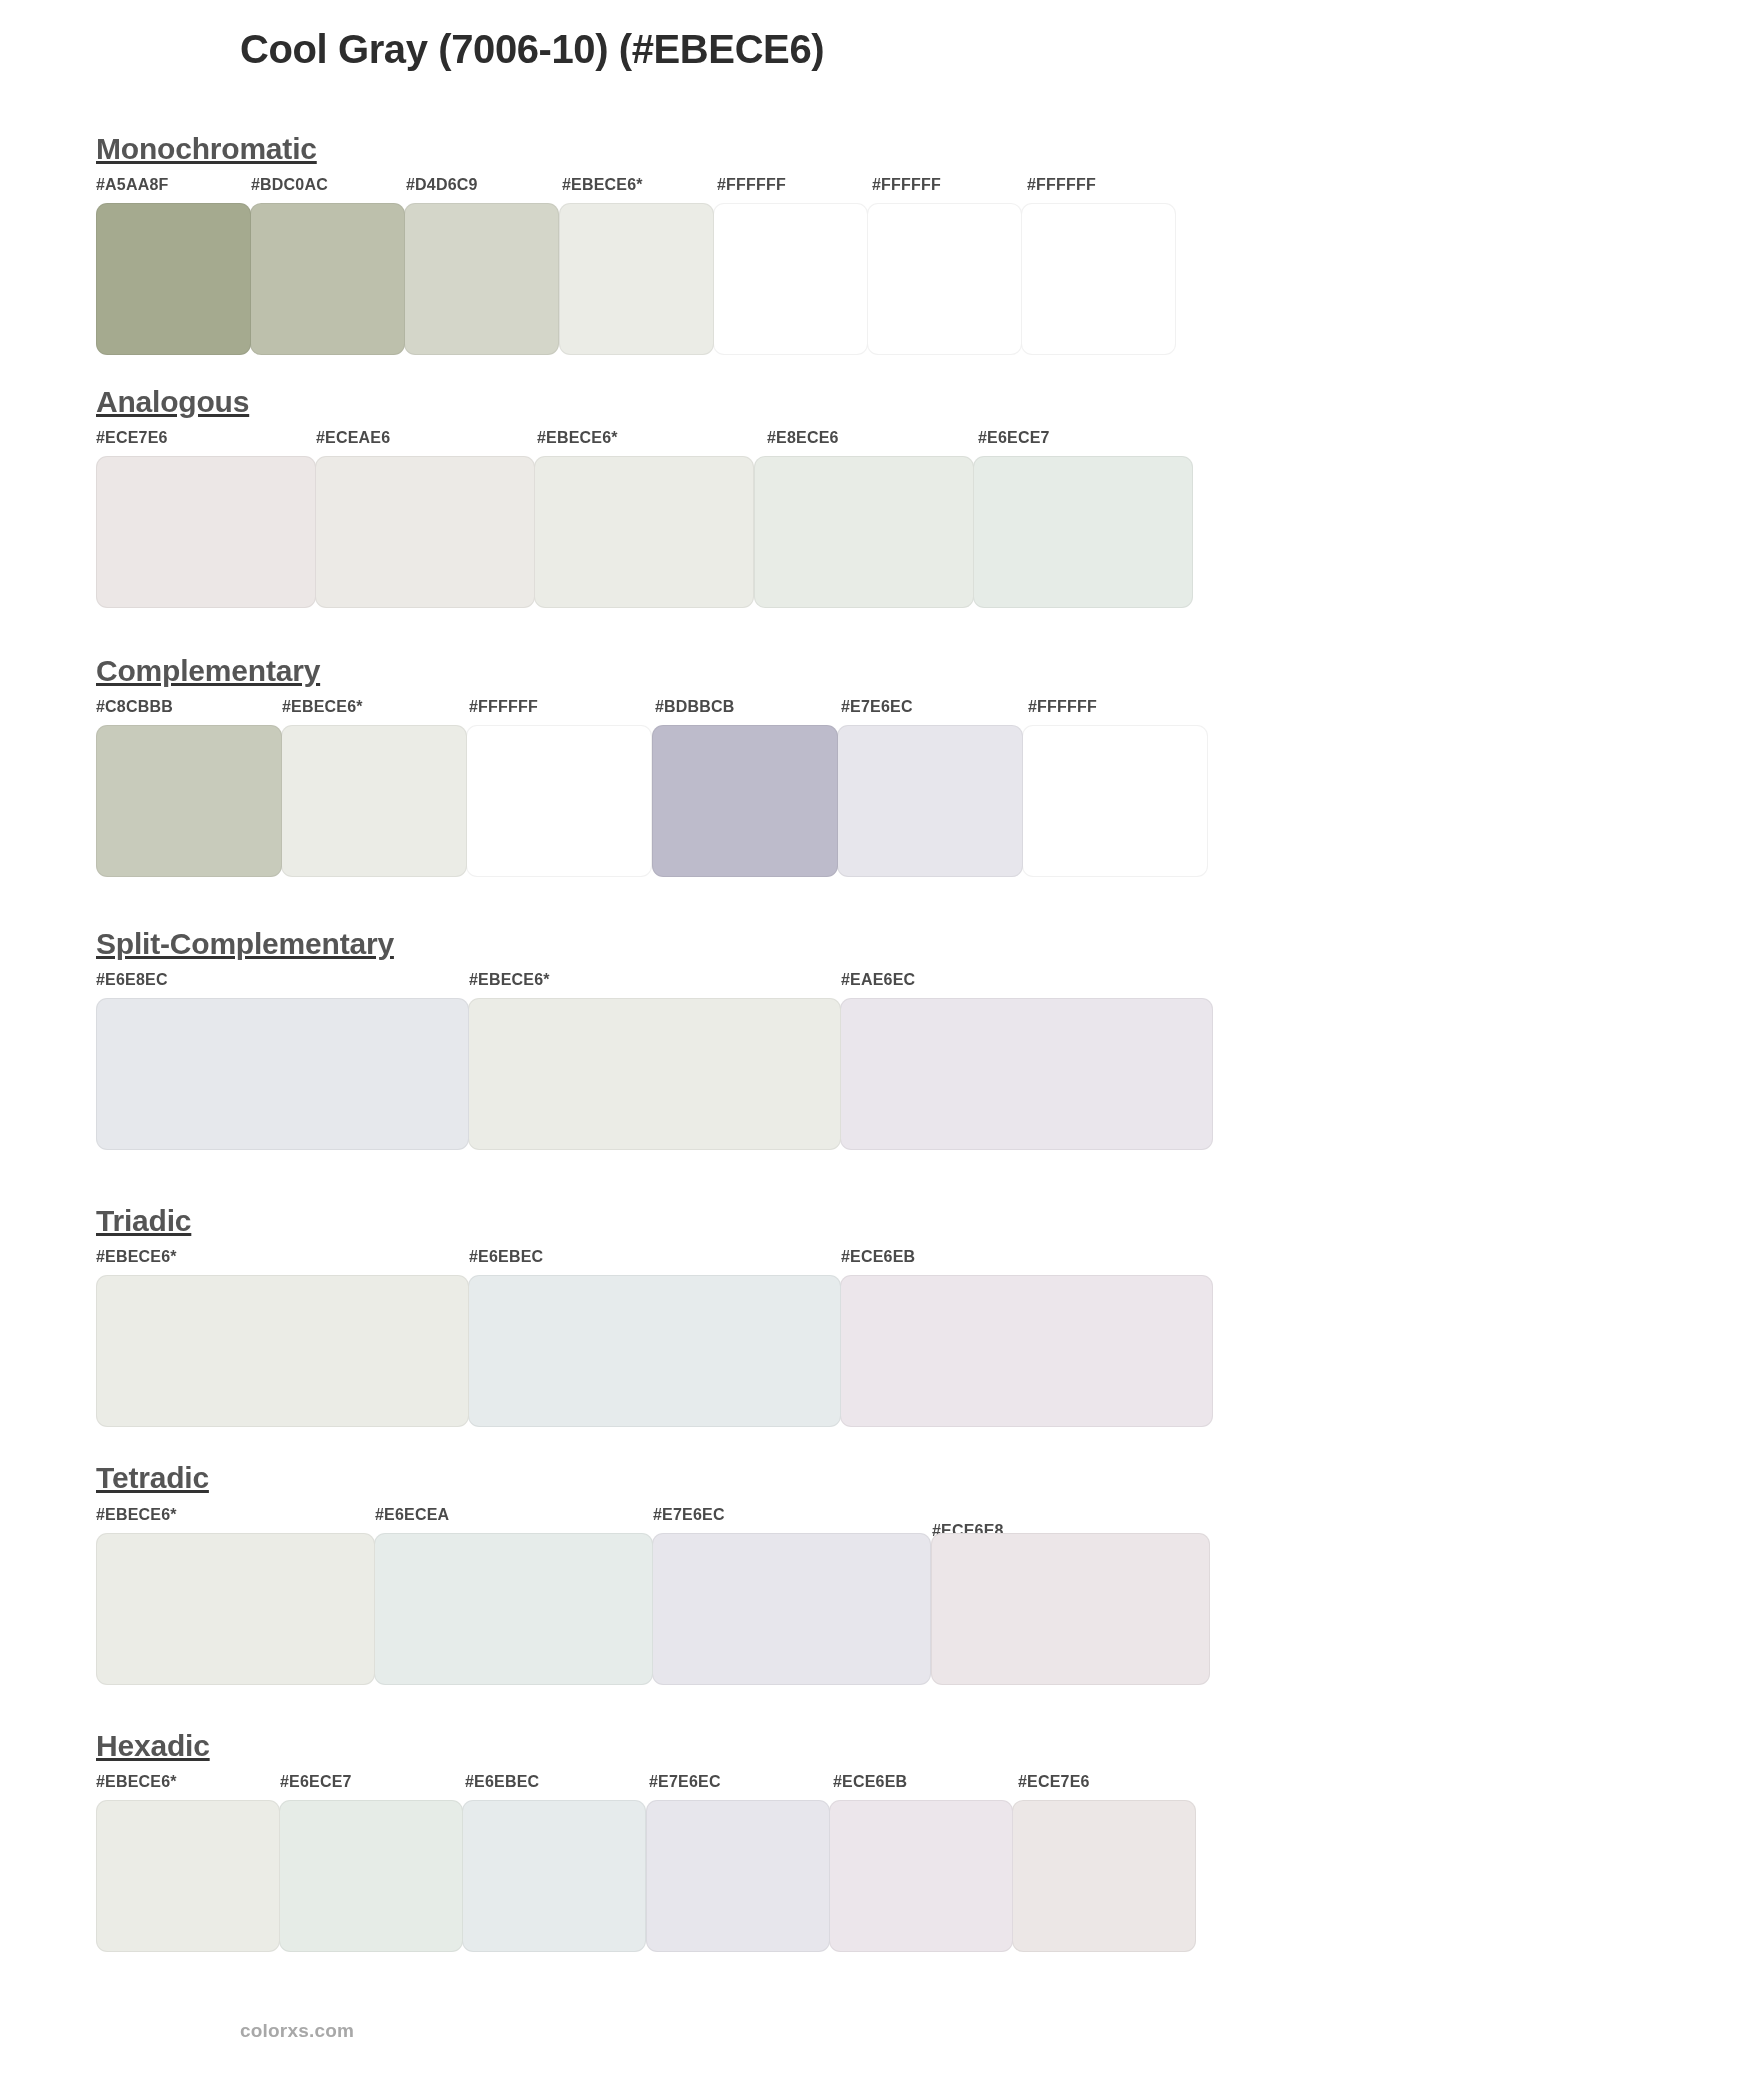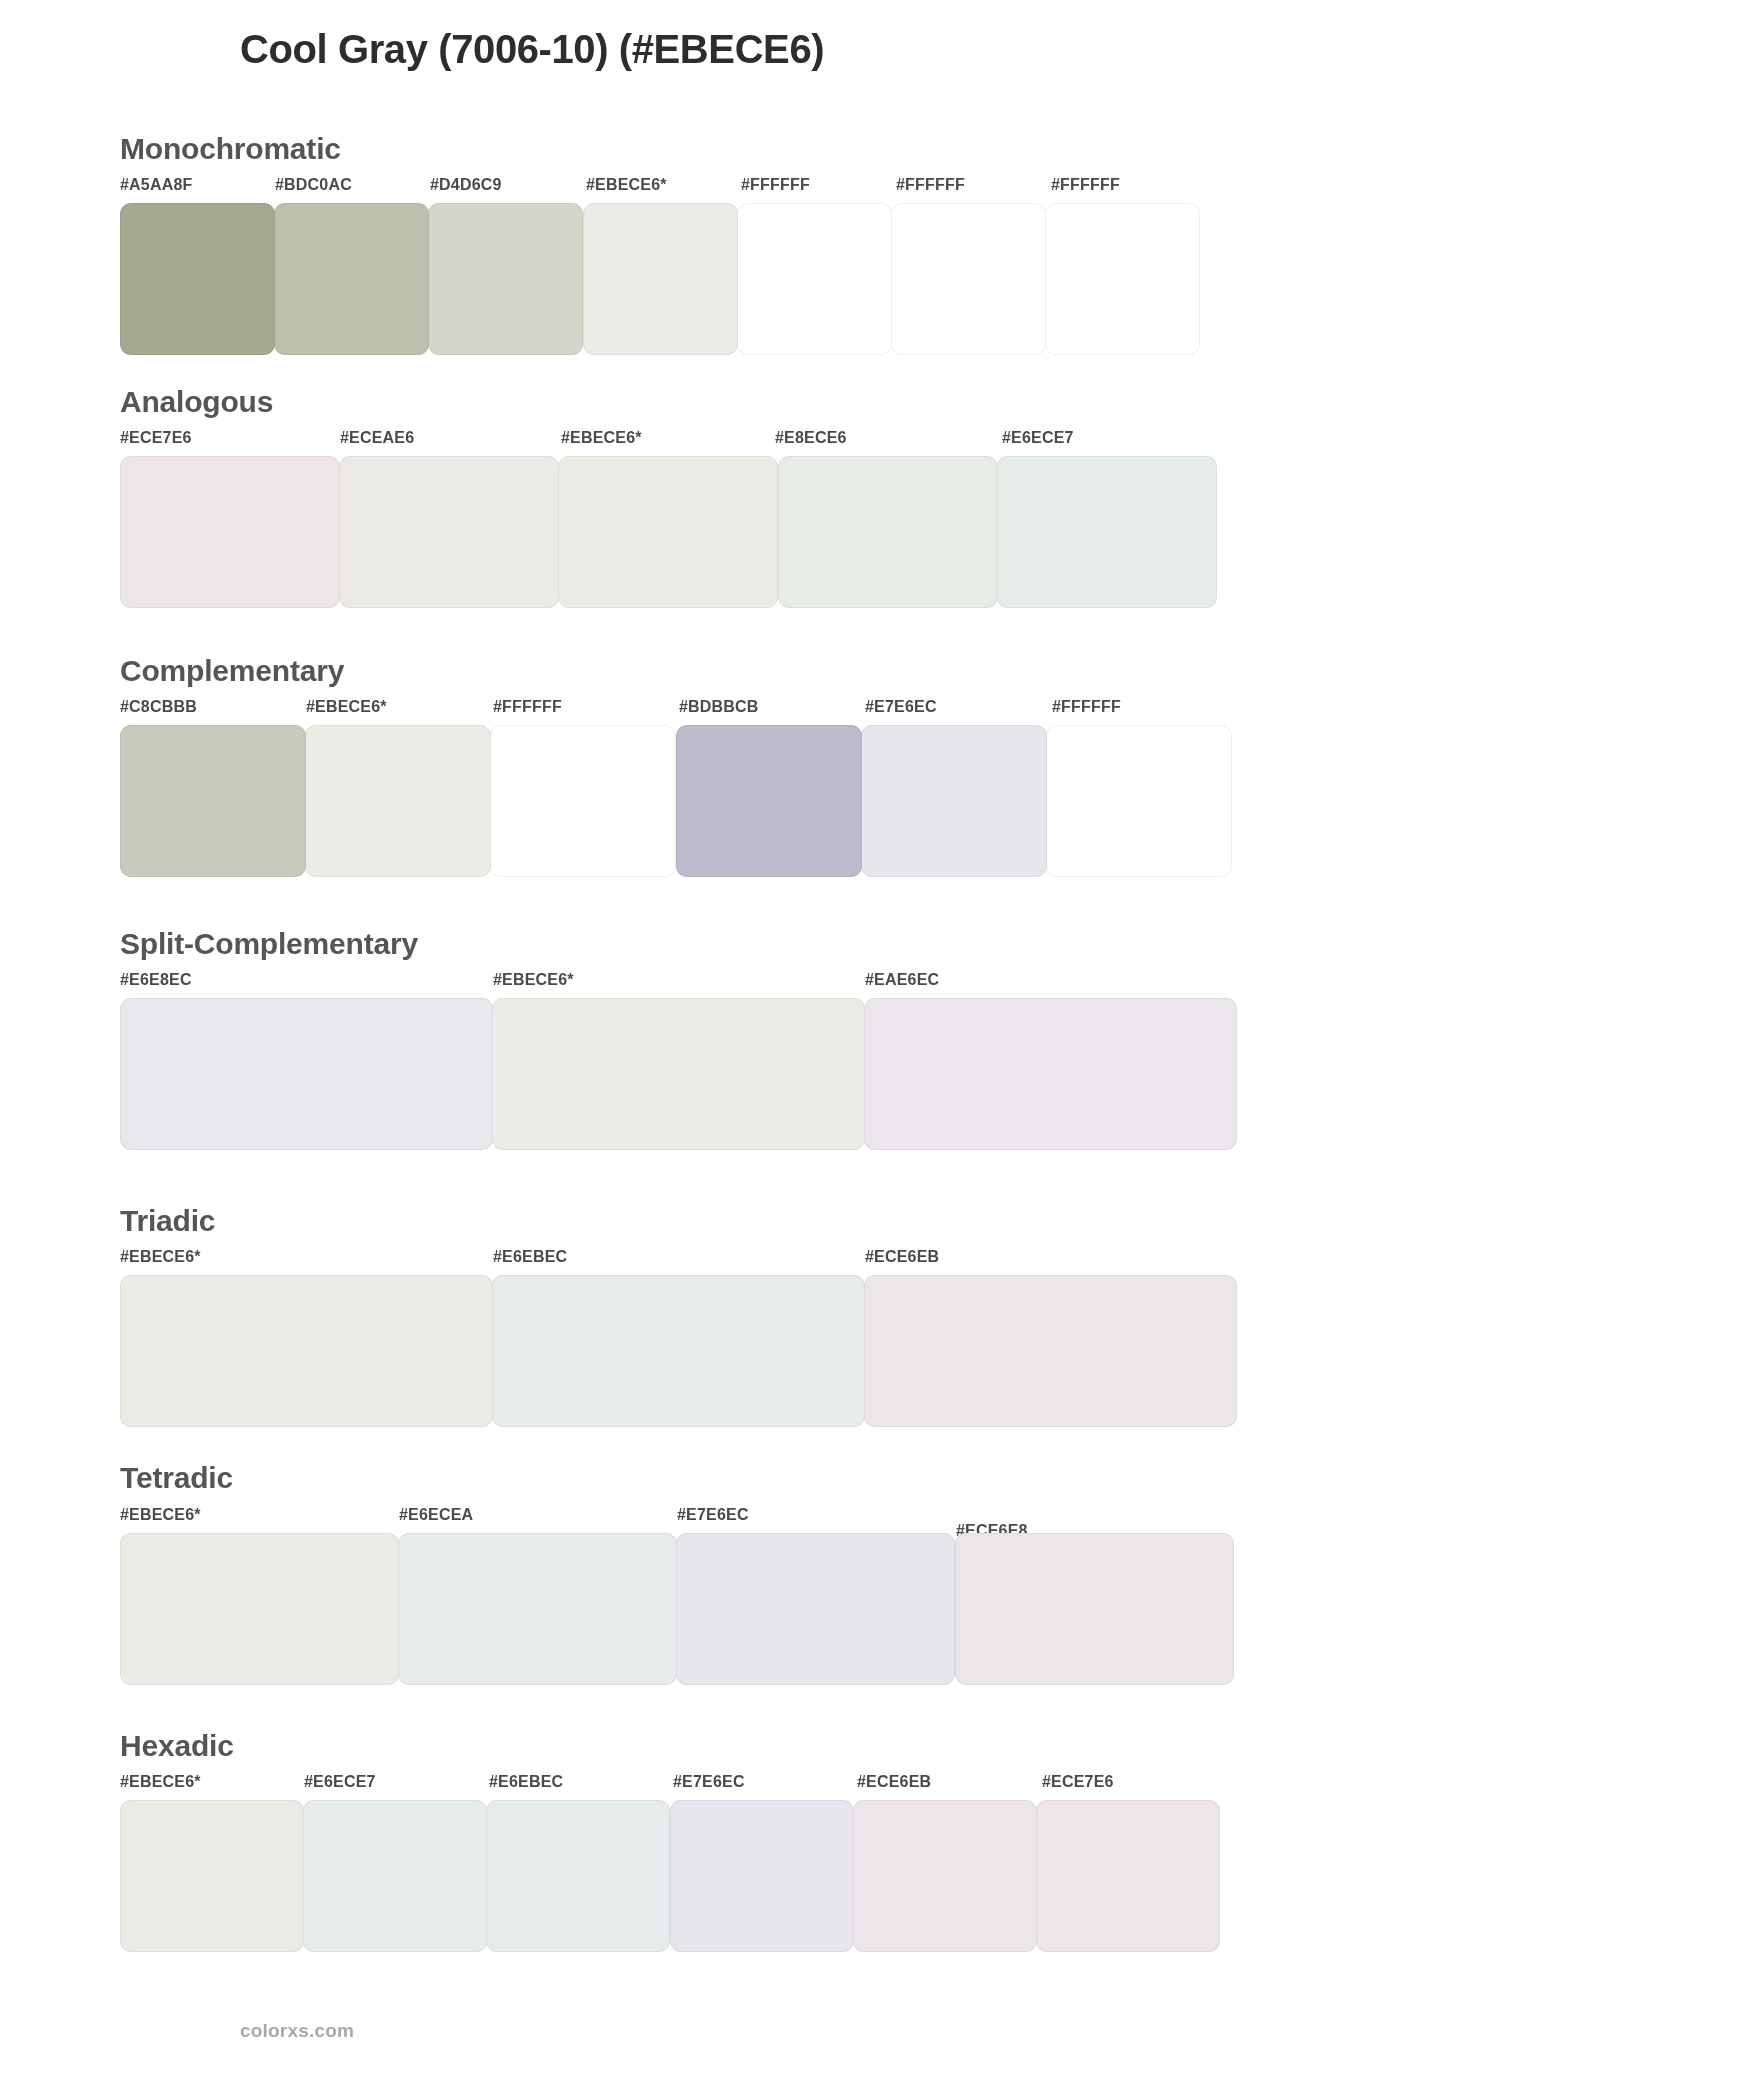--- a/index.html
+++ b/index.html
@@ -43,22 +43,23 @@
     color: #2d2d2d;
     margin: 17.6px 0 0 0;
     line-height: 1.2;
   }
 
   
   .sections {
     margin-top: 58px;
   }
   .section {
-    padding-left: 120px;
+    padding-left: 96px;
     margin-bottom: 8px;
+    text-decoration: underline;
   }
   .section-title {
     font-size: 30px;
     font-weight: bold;
     color: #555555;
     letter-spacing: -0.2px;
     margin: 0 0 9.6px 0;
     line-height: 1.15;
   }
 
@@ -148,21 +149,21 @@
           <div class="swatch" title="#FFFFFF" style="width: 155px; background: rgb(255, 255, 255); margin-left: -0.8px; z-index: 2;"></div>
           <div class="swatch" title="#FFFFFF" style="width: 155px; background: rgb(255, 255, 255); margin-left: -0.8px; z-index: 1;"></div>
         </div>
       </div>
       <div class="section analog">
         <h3 class="section-title">Analogous</h3>
         <div class="swatch-labels">
           <span class="swatch-label" style="left: 0px;">#ECE7E6</span>
           <span class="swatch-label" style="left: 220px;">#ECEAE6</span>
           <span class="swatch-label" style="left: 441px;">#EBECE6*</span>
-          <span class="swatch-label" style="left: 655px;">#E8ECE6</span>
+          <span class="swatch-label" style="left: 671px;">#E8ECE6</span>
           <span class="swatch-label" style="left: 882px;">#E6ECE7</span>
         </div>
         <div class="swatch-row" style="width: 1102px;">
           <div class="swatch" title="#ECE7E6" style="width: 220px; background: rgb(236, 231, 230); margin-left: 0px; z-index: 5;"></div>
           <div class="swatch" title="#ECEAE6" style="width: 220px; background: rgb(236, 234, 230); margin-left: -0.8px; z-index: 4;"></div>
           <div class="swatch" title="#EBECE6*" style="width: 220px; background: rgb(235, 236, 230); margin-left: -0.8px; z-index: 3;"></div>
           <div class="swatch" title="#E8ECE6" style="width: 220px; background: rgb(232, 236, 230); margin-left: -0.8px; z-index: 2;"></div>
           <div class="swatch" title="#E6ECE7" style="width: 220px; background: rgb(230, 236, 231); margin-left: -0.8px; z-index: 1;"></div>
         </div>
       </div>

